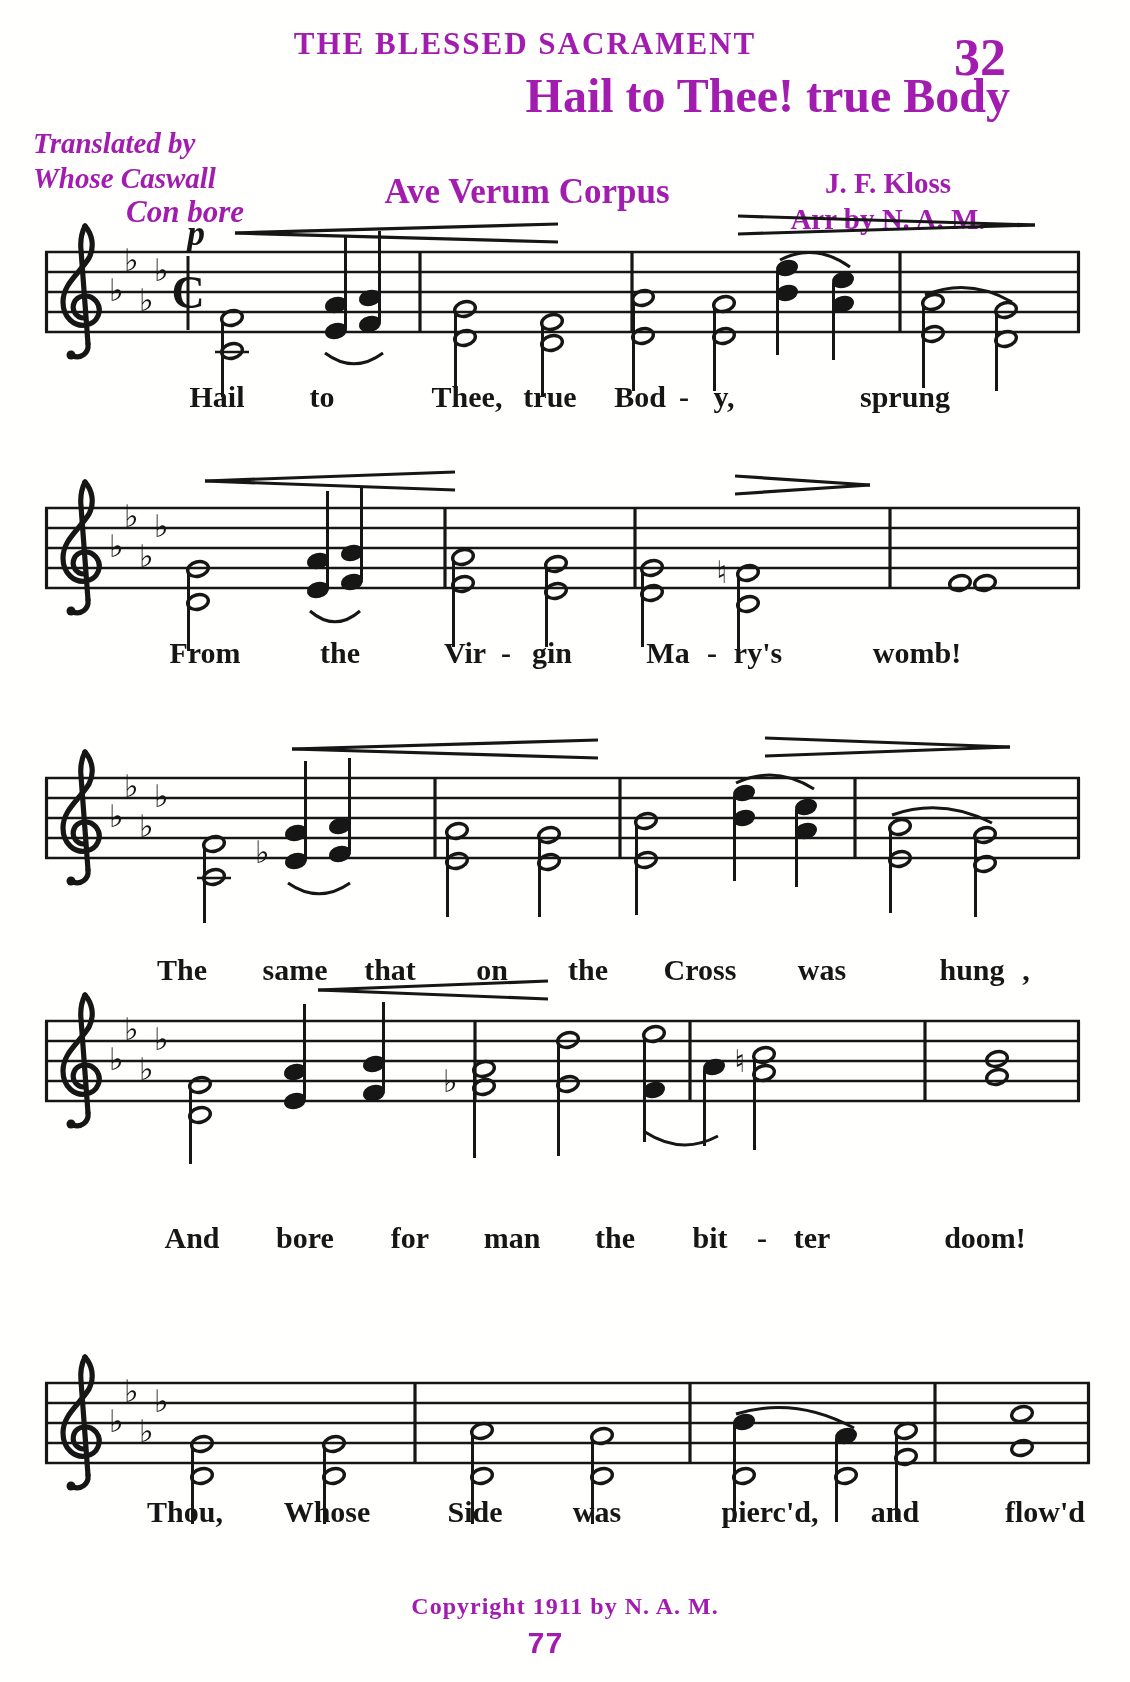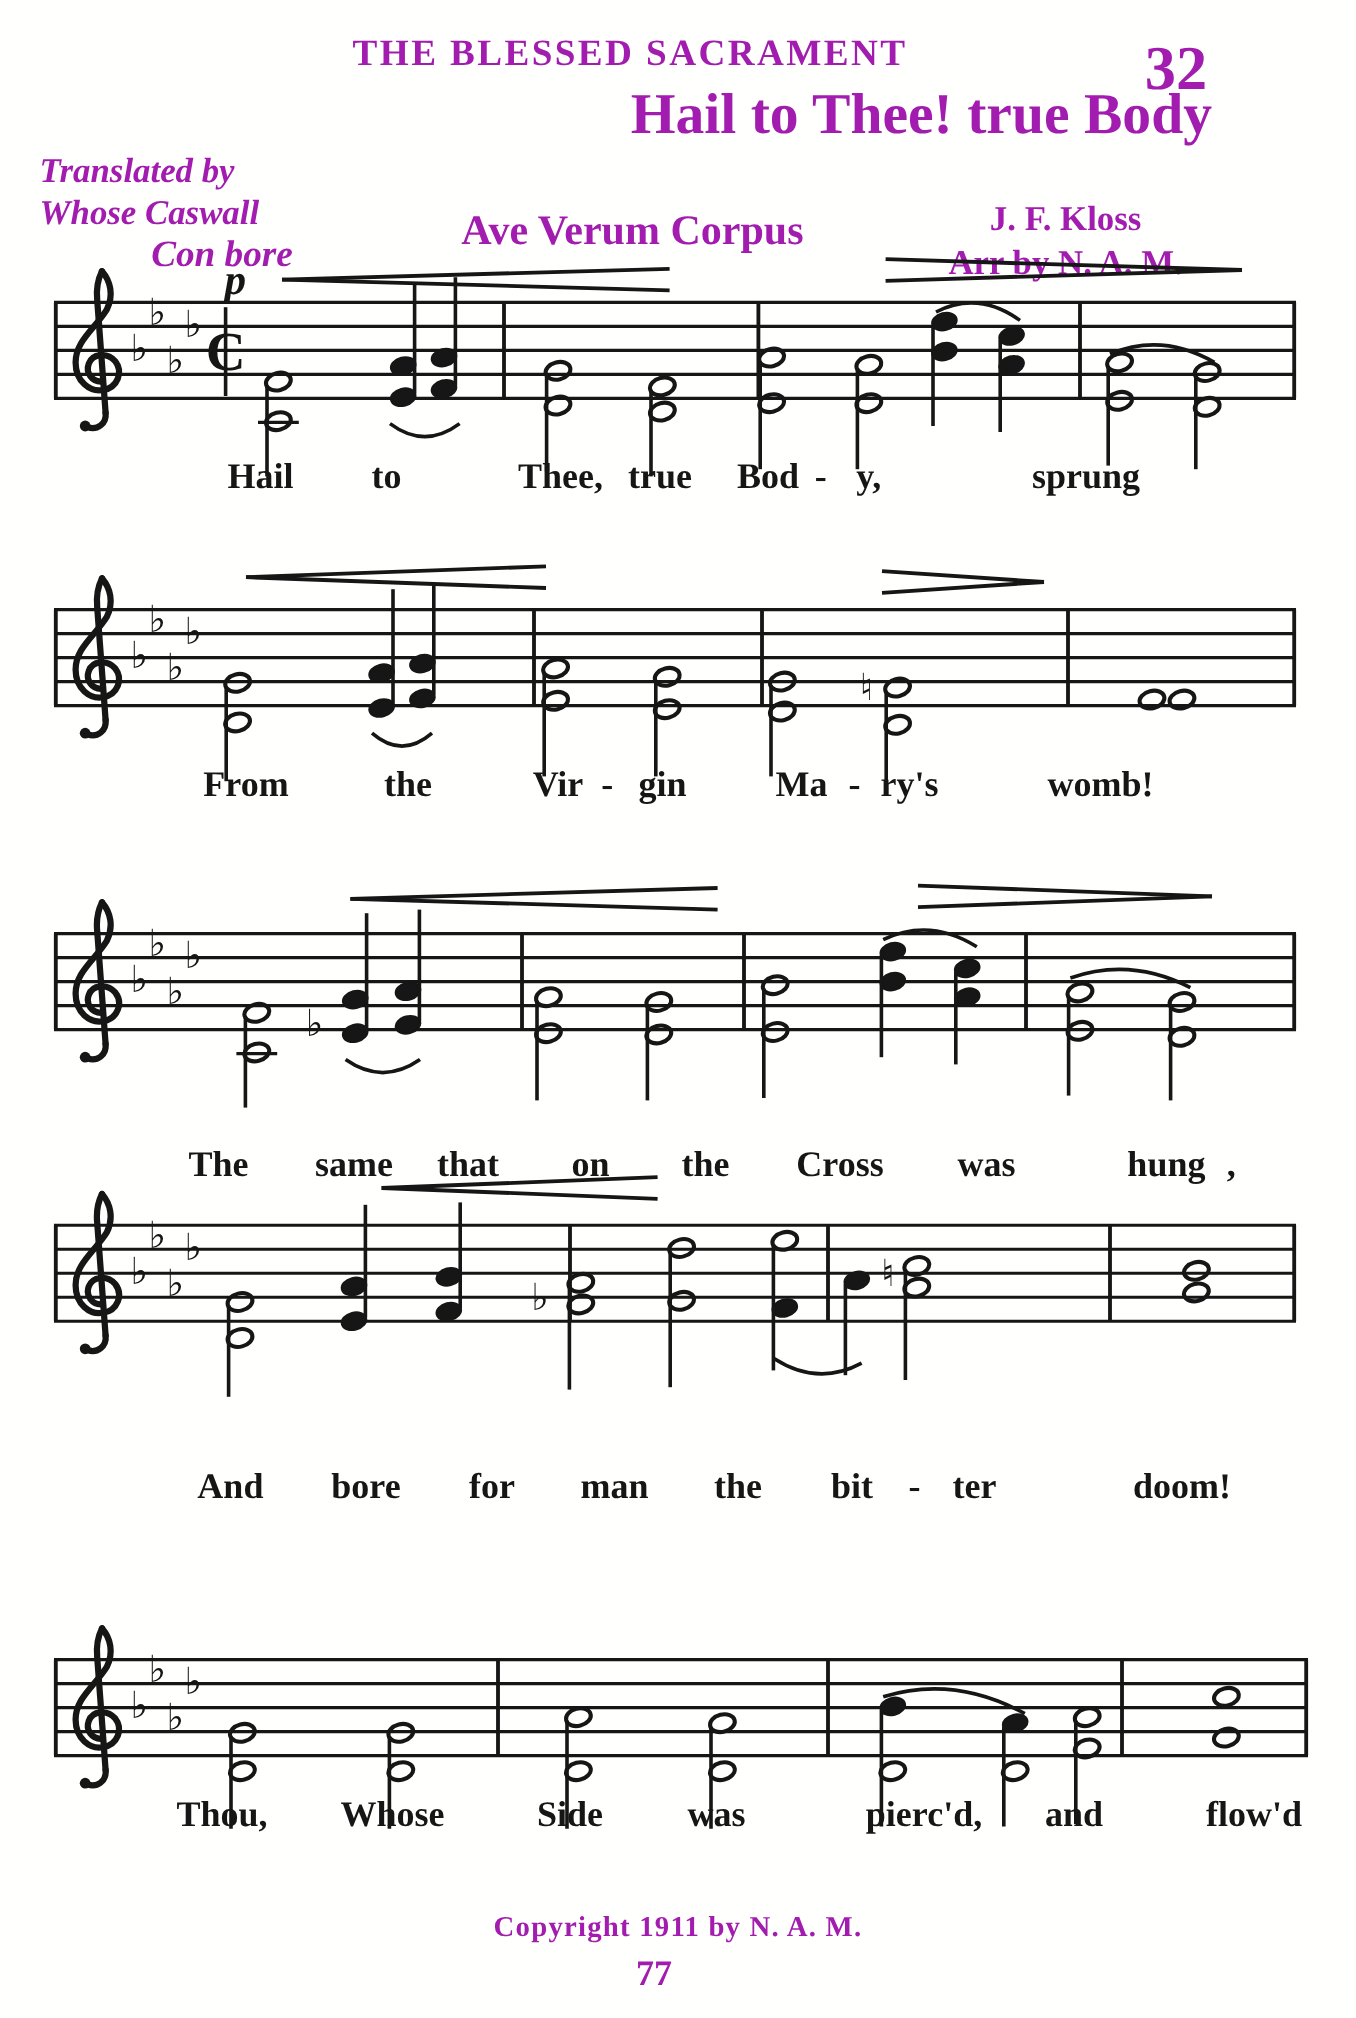--- a/index.html
+++ b/index.html
@@ -17,21 +17,21 @@
     font-size:48px; font-weight:700; }
   .translator { top:126px; left:33px; font-size:29px; font-weight:700; line-height:35px;font-style:italic; }
   .subtitle { top:132px; left:22px; width:1010px; text-align:center;
     font-size:35px; font-weight:700;margin-top:40px; }
   .composer { top:124px; left:758px; width:260px; text-align:center;
     font-size:29px; font-weight:700; line-height:36px;margin-top:41px; }
   .tempo { top:194px; left:126px; font-size:31px; font-weight:700; font-style:italic; }
   .copyright { top:1593px; left:0; width:1130px; text-align:center;
     font-size:24px; font-weight:700; letter-spacing:1px; }
   .pageno-bottom { top:1628px; left:0; width:1090px; text-align:center;
-    font-size:30px; font-weight:700; }
+    font-size:30px; font-weight:700;font-family:Liberation Mono, monospace; }
   svg.system { position:absolute; left:0; overflow:visible; }
 </style>
 </head>
 <body>
 
 <div class="page">
   <div class="abs collection">THE BLESSED SACRAMENT</div>
   <div class="abs pageno-top">32</div>
   <div class="abs title">Hail to Thee! true Body</div>
   <div class="abs translator">

